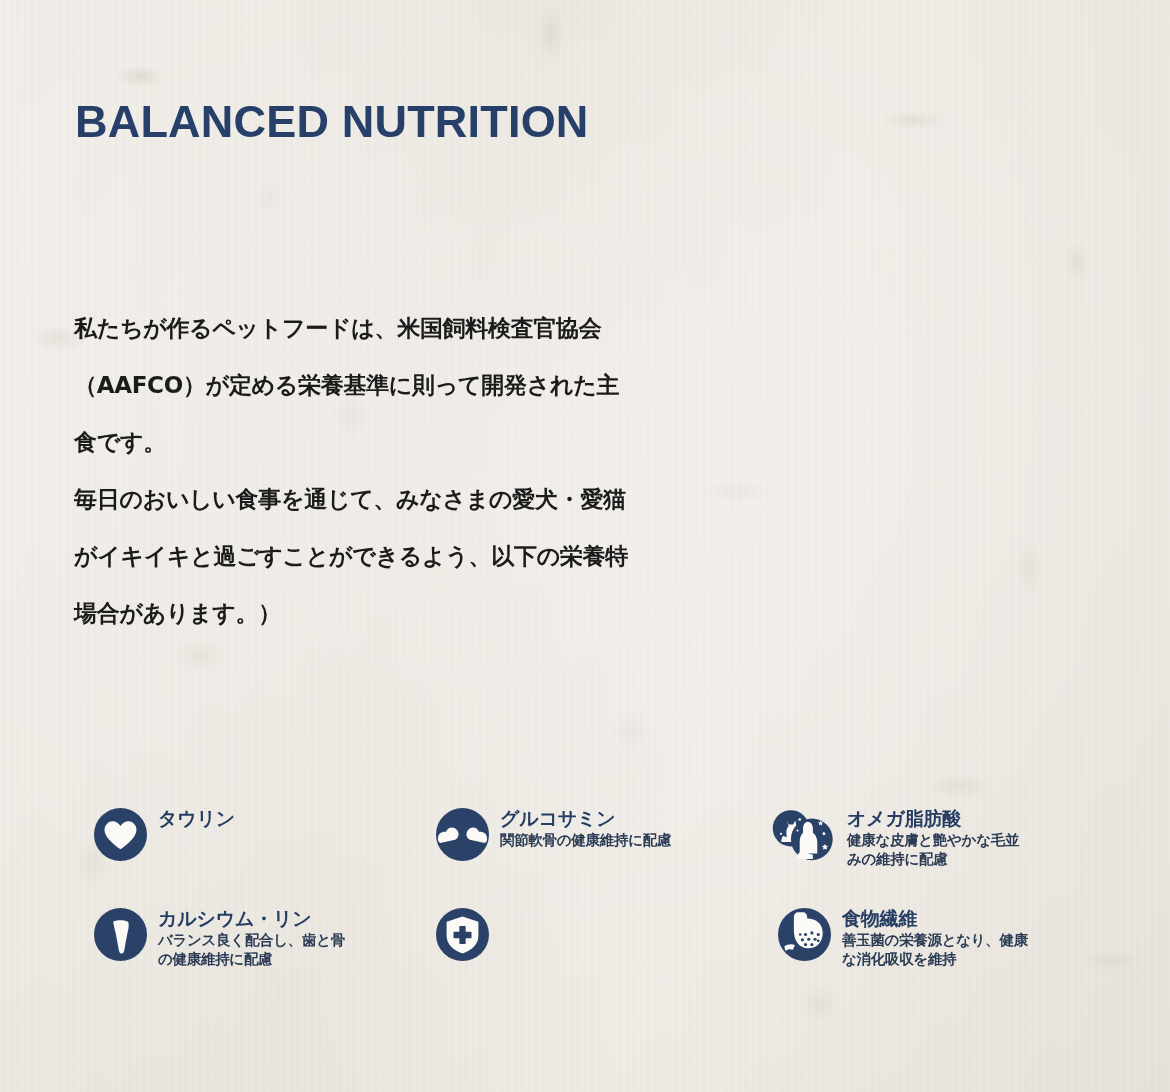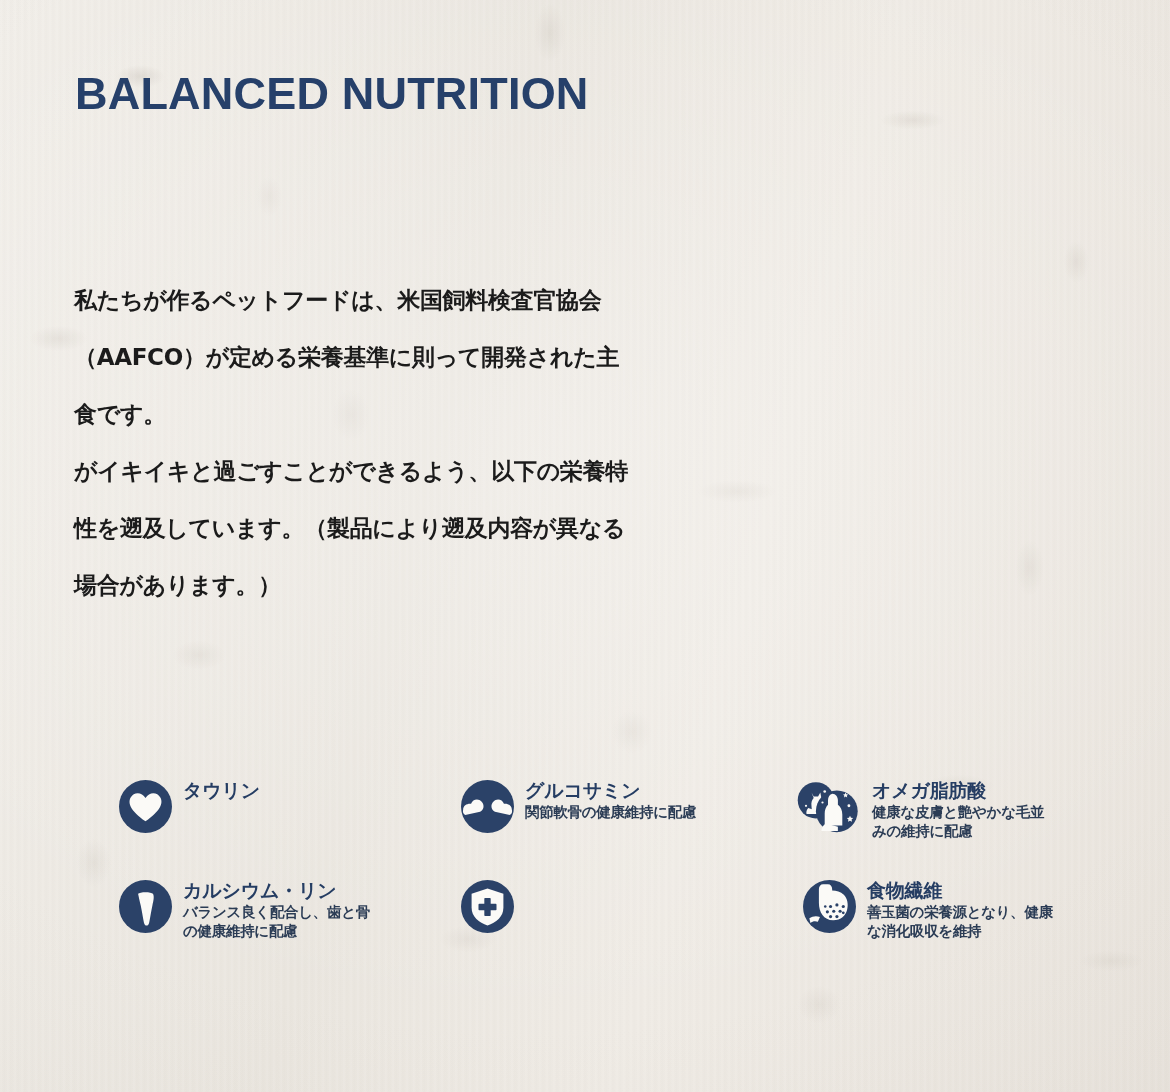--- a/index.html
+++ b/index.html
@@ -63,20 +63,21 @@
     background: radial-gradient(ellipse 120% 95% at 46% 42%,
                 rgba(255,255,255,0.30) 0%,
                 rgba(255,255,255,0.00) 55%,
                 rgba(190,183,173,0.16) 100%);
   }
 
   #content {
     position: absolute;
     inset: 0;
     z-index: 3;
+    margin-top: 28px;
   }
 
   
   .page-title {
     position: absolute;
     left: 75px;
     top: 68px;
     font-size: 45px;
     font-weight: 700;
     letter-spacing: 0.2px;
@@ -96,21 +97,21 @@
     line-height: 57px;
     font-weight: 600;
     font-family: "DejaVu Sans", "Liberation Sans", sans-serif;
     letter-spacing: -0.3px;
   }
   .body-copy p { margin: 0; }
 
   
   .feature-grid {
     position: absolute;
-    left: 119px;
+    left: 94px;
     top: 778px;
     width: 1000px;
     display: grid;
     grid-template-columns: 342px 342px 316px;
     grid-template-rows: 100px 100px;
   }
   .feature {
     display: flex;
     align-items: flex-start;
     gap: 11px;
@@ -155,22 +156,22 @@
 </div>
 
 <div id="content">
 
   <div class="page-title">BALANCED NUTRITION</div>
 
   <div class="body-copy">
     <p>私たちが作るペットフードは、米国飼料検査官協会</p>
     <p>（AAFCO）が定める栄養基準に則って開発された主</p>
     <p>食です。</p>
+    <p>毎日のおいしい食事を通じて、みなさまの愛犬・愛猫</p>
     <p>がイキイキと過ごすことができるよう、以下の栄養特</p>
-    <p>性を遡及しています。（製品により遡及内容が異なる</p>
     <p>場合があります。）</p>
   </div>
 
   <div class="feature-grid">
 
     <div class="feature">
       <div class="feature-icon">
         <svg viewBox="0 0 100 100" aria-hidden="true">
           <circle cx="50" cy="50" r="50" fill="#2b4268"></circle>
           <path d="M50 78 C22 58 16 44 22 33 C28 22 43 22 50 34 C57 22 72 22 78 33 C84 44 78 58 50 78 Z" fill="#fbfaf7"></path>

